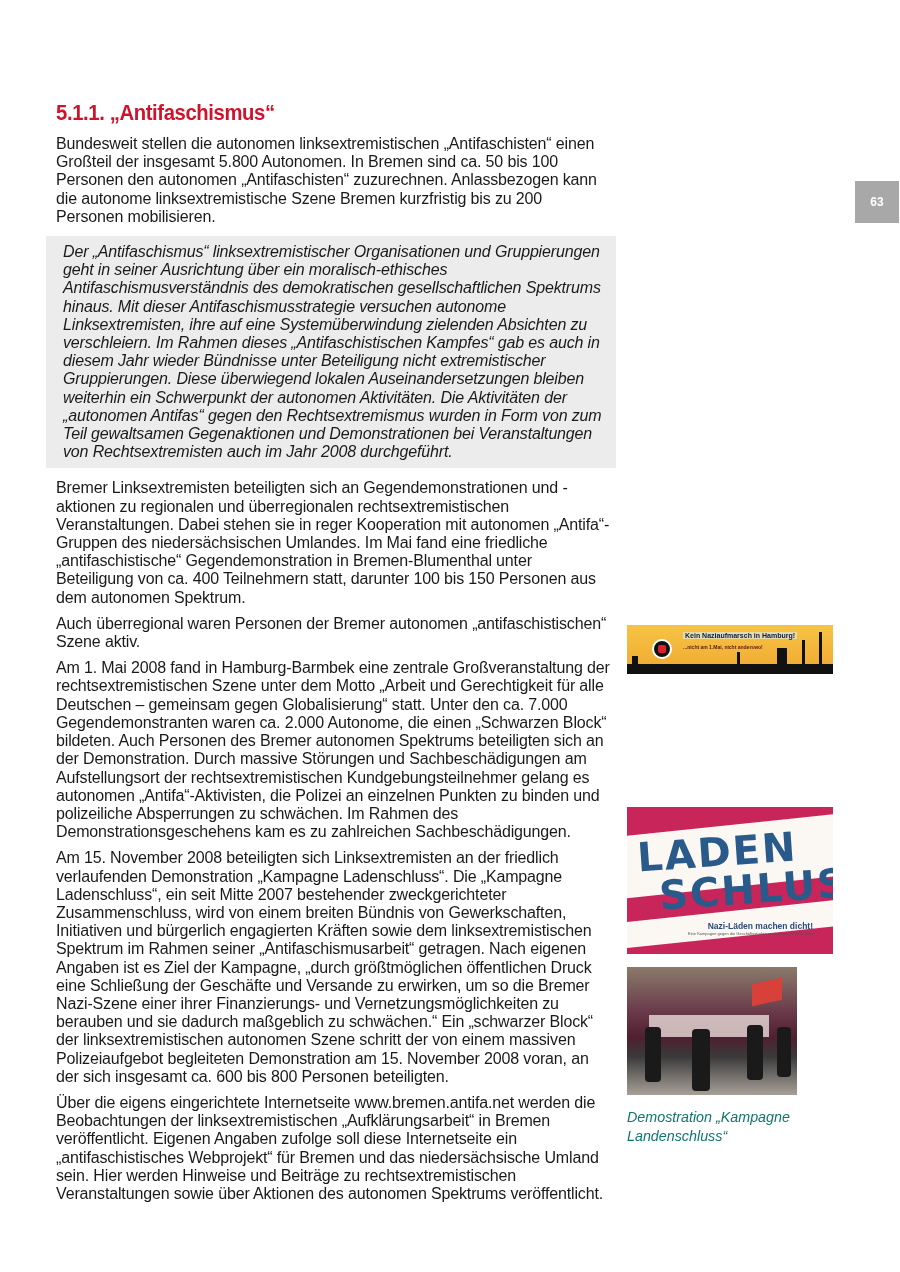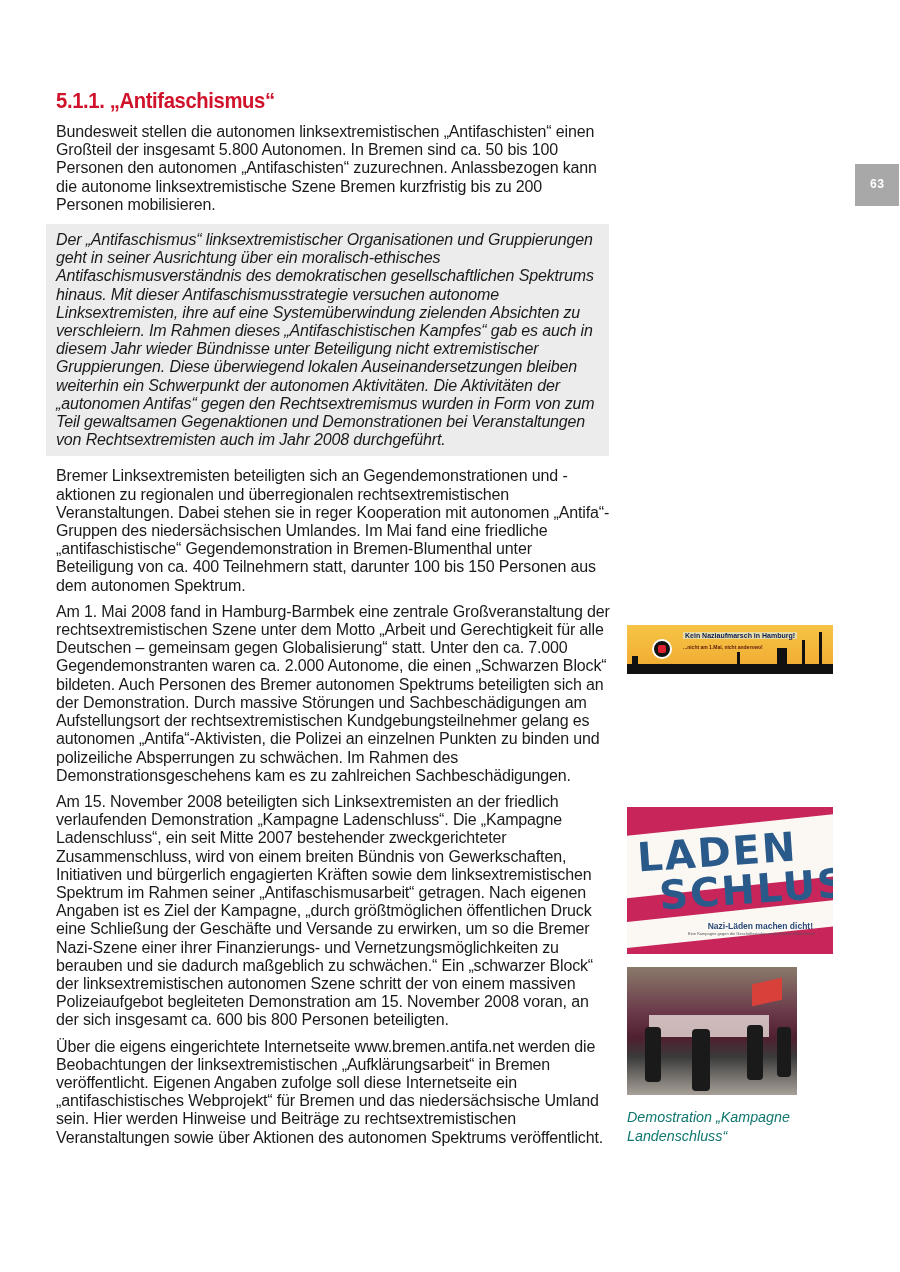--- a/index.html
+++ b/index.html
@@ -1,33 +1,33 @@
 <!DOCTYPE html>
 <html><head>
 <meta charset="utf-8">
 <style>
   html, body { margin:0; padding:0; }
   body {
     width:900px; height:1272px; background:#ffffff; position:relative; overflow:hidden;
     font-family:"Liberation Sans", sans-serif; color:#1a1a1a;
   }
-  .main { position:absolute; left:56px; top:88px; width:554px; }
+  .main { position:absolute; left:56px; top:100px; width:554px; }
   h1 {
     font-family:"Liberation Sans", sans-serif; font-weight:bold; color:#d0122b;
     font-size:22px; margin:0 0 9px 0; letter-spacing:-0.4px; transform:scaleX(0.92); transform-origin:left;
   }
   p { margin:0 0 8px 0; font-size:16px; line-height:18.2px; letter-spacing:-0.15px; }
   .box {
-    background:#ebeceb; margin:10px 18px 11px -10px; padding:7px 10px 7px 10px; width:543px;
+    background:#ebeceb; margin:10px 18px 11px -10px; padding:7px 10px 7px 17px; width:543px;
   }
   .box p { font-style:italic; margin:0; }
   h2 { color:#d0122b; font-size:14.3px; font-weight:bold; margin:0 0 9px 0; line-height:18px; }
   .page-tab {
-    position:absolute; left:855px; top:164px; width:44px; height:42px; background:#a8a8a8;
-    color:#fff; font-weight:bold; font-size:12px; display:flex; align-items:center; justify-content:center;font-family:Liberation Mono, monospace;
+    position:absolute; left:855px; top:181px; width:44px; height:42px; background:#a8a8a8;
+    color:#fff; font-weight:bold; font-size:12px; display:flex; align-items:center; justify-content:center;
   }
   .img { position:absolute; }
   .banner { left:627px; top:625px; width:206px; height:49px; background:linear-gradient(#f6c445,#f0a830); overflow:hidden; }
   .banner .sky { position:absolute; left:0; bottom:0; width:100%; height:10px; background:#111; }
   .banner .skyline { position:absolute; bottom:8px; width:6px; background:#111; }
   .banner .logo { position:absolute; left:25px; top:14px; width:20px; height:20px; border-radius:50%; background:#111; border:2px solid #fff; box-sizing:border-box; }
   .banner .logo::after { content:""; position:absolute; left:4px; top:4px; width:8px; height:8px; background:#e02030; border-radius:2px; }
   .banner .t1 { position:absolute; left:56px; top:7px; font-size:7px; font-weight:bold; color:#0a1a50; background:#e6dcaa; padding:0 2px; white-space:nowrap; }
   .banner .t2 { position:absolute; left:56px; top:19px; font-size:5px; font-weight:bold; color:#5a1a10; white-space:nowrap; }
   .laden { left:627px; top:807px; width:206px; height:147px; background:#c8255a; overflow:hidden; }
@@ -49,20 +49,21 @@
     <span>63</span>
   </div>
 
 <div class="main">
   <h1>5.1.1. „Antifaschismus“</h1>
   <p>Bundesweit stellen die autonomen linksextremistischen „Antifaschisten“ einen Großteil der insgesamt 5.800 Autonomen. In Bremen sind ca. 50 bis 100 Personen den autonomen „Antifaschisten“ zuzurechnen. Anlassbezogen kann die autonome linksextremistische Szene Bremen kurzfristig bis zu 200 Personen mobilisieren.</p>
   <div class="box">
     <p>Der „Antifaschismus“ linksextremistischer Organisationen und Gruppierungen geht in seiner Ausrichtung über ein moralisch-ethisches Antifaschismusverständnis des demokratischen gesellschaftlichen Spektrums hinaus. Mit dieser Antifaschismusstrategie versuchen autonome Linksextremisten, ihre auf eine Systemüberwindung zielenden Absichten zu verschleiern. Im Rahmen dieses „Antifaschistischen Kampfes“ gab es auch in diesem Jahr wieder Bündnisse unter Beteiligung nicht extremistischer Gruppierungen. Diese überwiegend lokalen Auseinandersetzungen bleiben weiterhin ein Schwerpunkt der autonomen Aktivitäten. Die Aktivitäten der „autonomen Antifas“ gegen den Rechtsextremismus wurden in Form von zum Teil gewaltsamen Gegenaktionen und Demonstrationen bei Veranstaltungen von Rechtsextremisten auch im Jahr 2008 durchgeführt.</p>
   </div>
   <p>Bremer Linksextremisten beteiligten sich an Gegendemonstrationen und -aktionen zu regionalen und überregionalen rechtsextremistischen Veranstaltungen. Dabei stehen sie in reger Kooperation mit autonomen „Antifa“-Gruppen des niedersächsischen Umlandes. Im Mai fand eine friedliche „antifaschistische“ Gegendemonstration in Bremen-Blumenthal unter Beteiligung von ca. 400 Teilnehmern statt, darunter 100 bis 150 Personen aus dem autonomen Spektrum.</p>
+  <p>Auch überregional waren Personen der Bremer autonomen „antifaschistischen“ Szene aktiv.</p>
   <p>Am 1. Mai 2008 fand in Hamburg-Barmbek eine zentrale Großveranstaltung der rechtsextremistischen Szene unter dem Motto „Arbeit und Gerechtigkeit für alle Deutschen – gemeinsam gegen Globalisierung“ statt. Unter den ca. 7.000 Gegendemonstranten waren ca. 2.000 Autonome, die einen „Schwarzen Block“ bildeten. Auch Personen des Bremer autonomen Spektrums beteiligten sich an der Demonstration. Durch massive Störungen und Sachbeschädigungen am Aufstellungsort der rechtsextremistischen Kundgebungsteilnehmer gelang es autonomen „Antifa“-Aktivisten, die Polizei an einzelnen Punkten zu binden und polizeiliche Absperrungen zu schwächen. Im Rahmen des Demonstrationsgeschehens kam es zu zahlreichen Sachbeschädigungen.</p>
   <p>Am 15. November 2008 beteiligten sich Linksextremisten an der friedlich verlaufenden Demonstration „Kampagne Ladenschluss“. Die „Kampagne Ladenschluss“, ein seit Mitte 2007 bestehender zweckgerichteter Zusammenschluss, wird von einem breiten Bündnis von Gewerkschaften, Initiativen und bürgerlich engagierten Kräften sowie dem linksextremistischen Spektrum im Rahmen seiner „Antifaschismusarbeit“ getragen. Nach eigenen Angaben ist es Ziel der Kampagne, „durch größtmöglichen öffentlichen Druck eine Schließung der Geschäfte und Versande zu erwirken, um so die Bremer Nazi-Szene einer ihrer Finanzierungs- und Vernetzungsmöglichkeiten zu berauben und sie dadurch maßgeblich zu schwächen.“ Ein „schwarzer Block“ der linksextremistischen autonomen Szene schritt der von einem massiven Polizeiaufgebot begleiteten Demonstration am 15. November 2008 voran, an der sich insgesamt ca. 600 bis 800 Personen beteiligten.</p>
   <p>Über die eigens eingerichtete Internetseite www.bremen.antifa.net werden die Beobachtungen der linksextremistischen „Aufklärungsarbeit“ in Bremen veröffentlicht. Eigenen Angaben zufolge soll diese Internetseite ein „antifaschistisches Webprojekt“ für Bremen und das niedersächsische Umland sein. Hier werden Hinweise und Beiträge zu rechtsextremistischen Veranstaltungen sowie über Aktionen des autonomen Spektrums veröffentlicht.</p>
 </div>
 
 <div class="img banner">
   <div class="skyline" style="left:5px;height:10px;"></div>
   <div class="skyline" style="left:110px;height:14px;width:3px;"></div>
   <div class="skyline" style="left:150px;height:18px;width:10px;"></div>
   <div class="skyline" style="left:175px;height:26px;width:3px;"></div>

